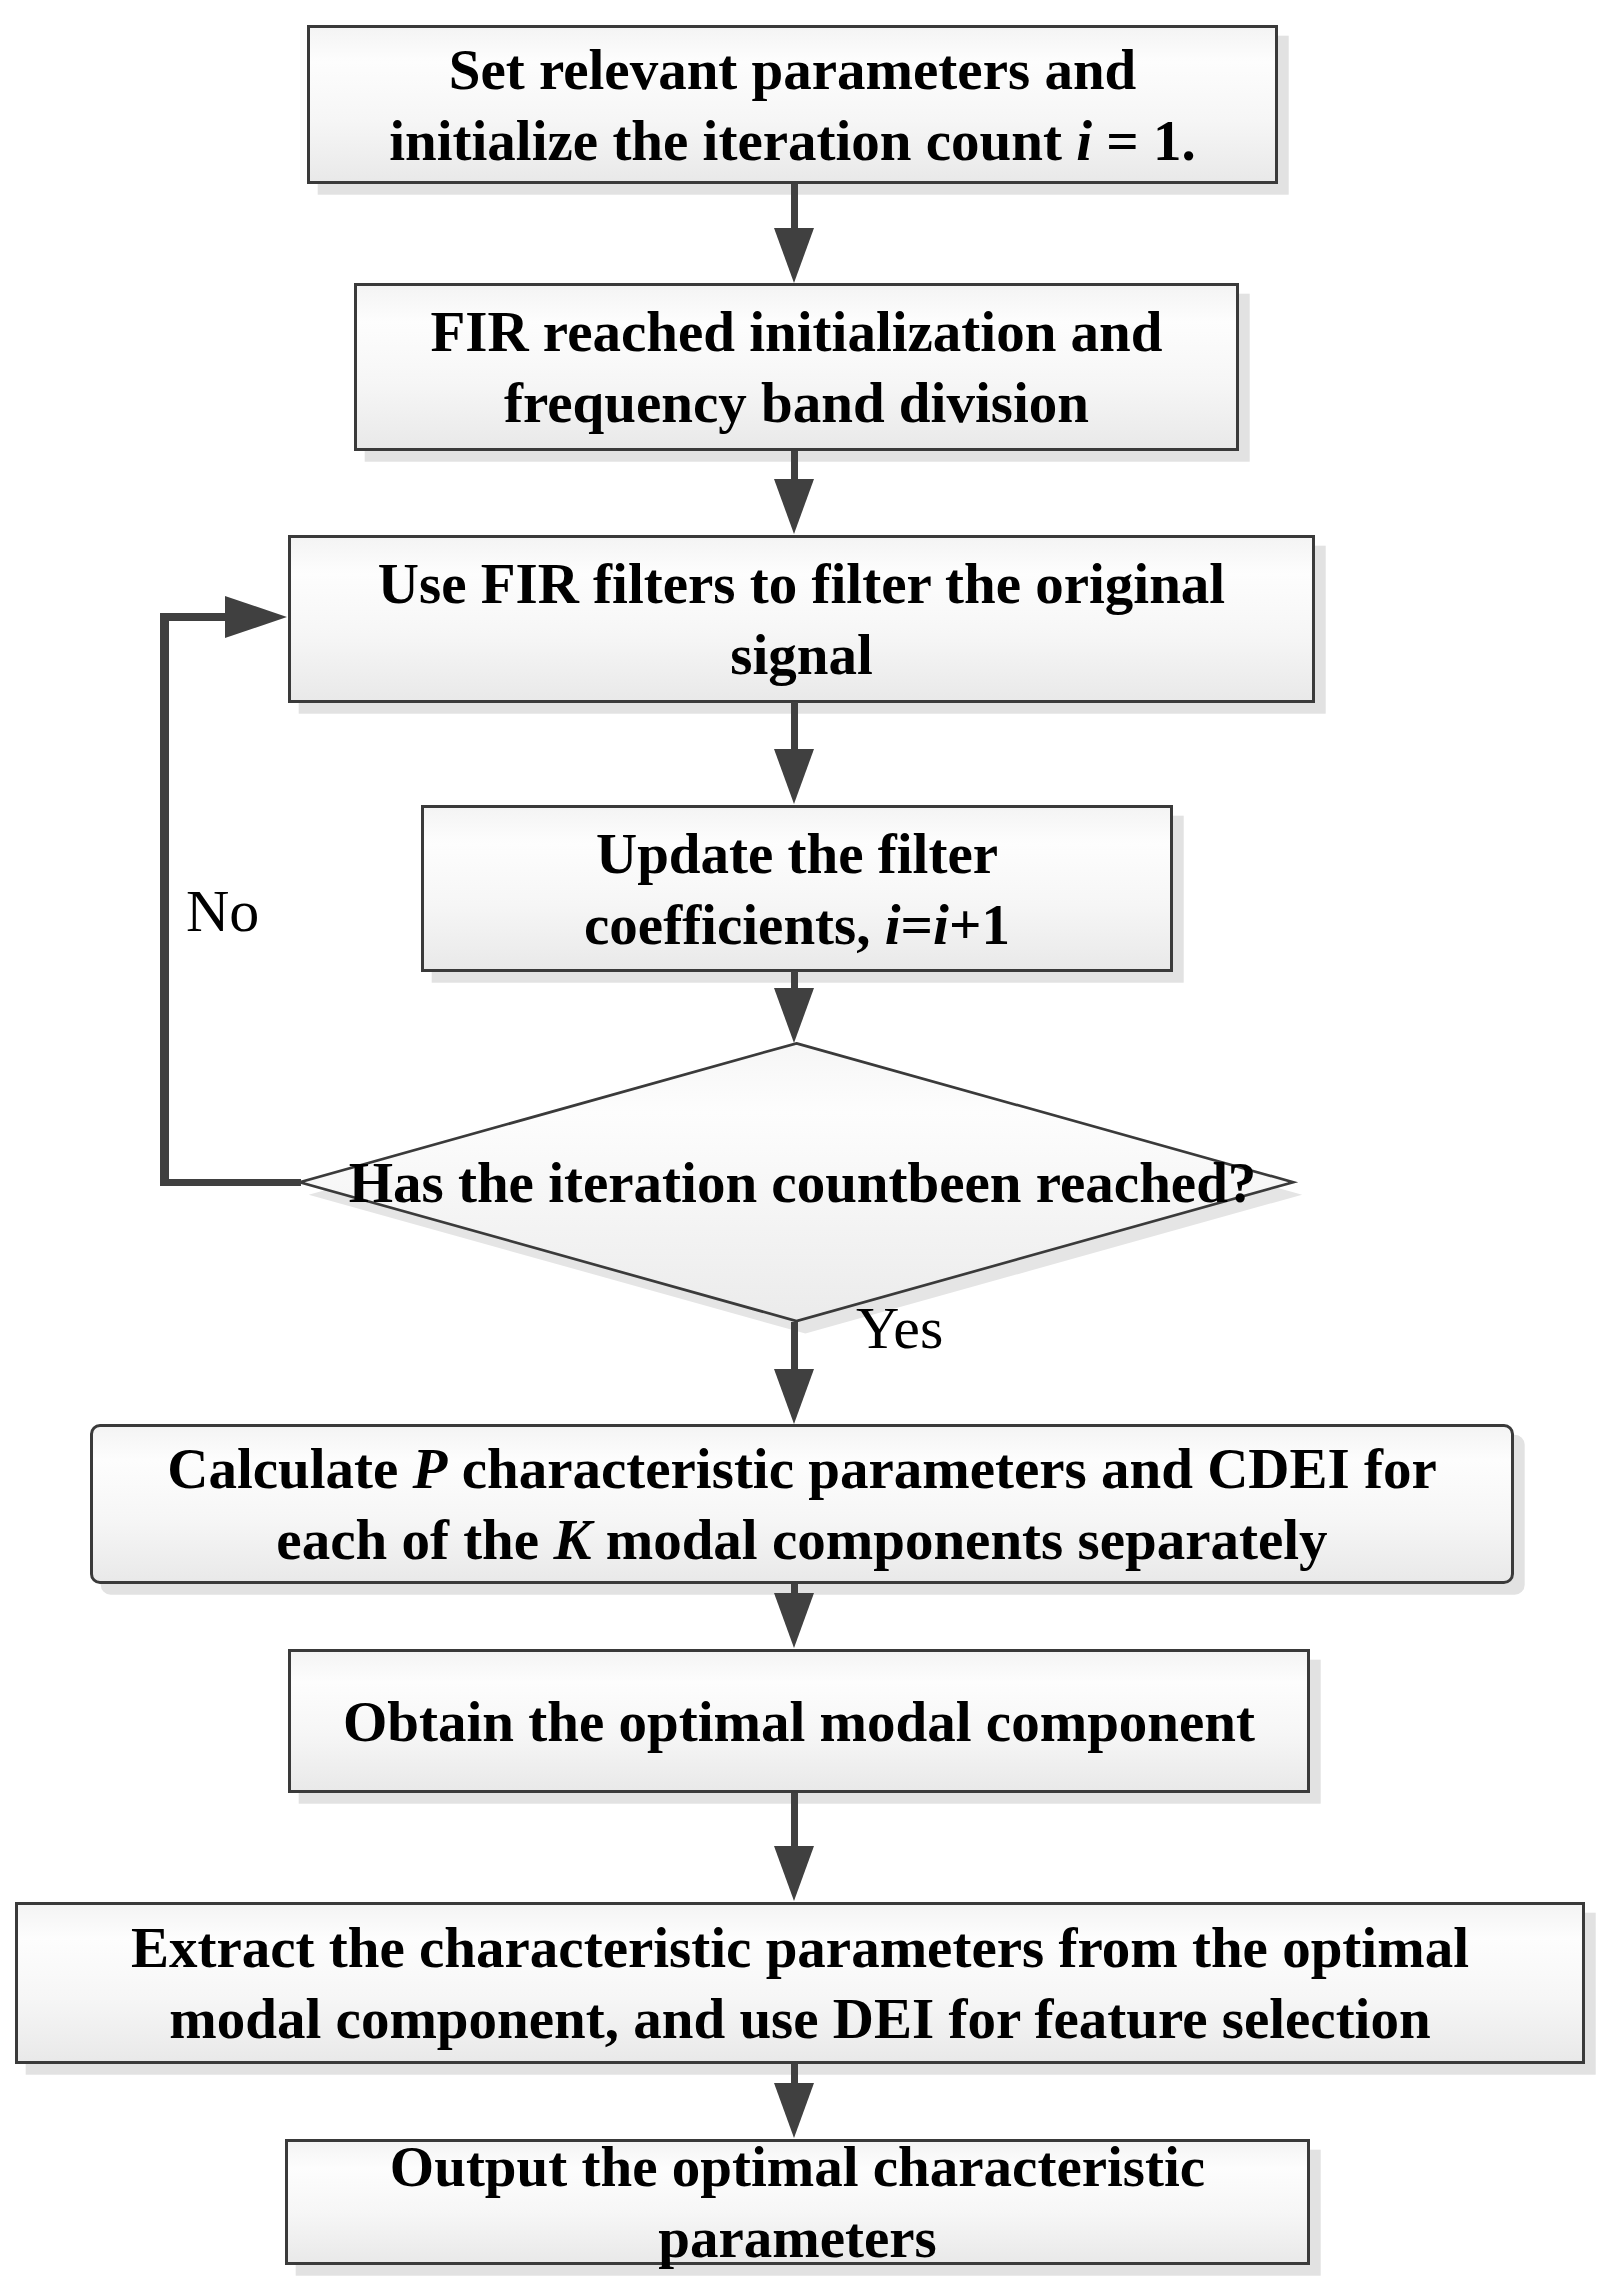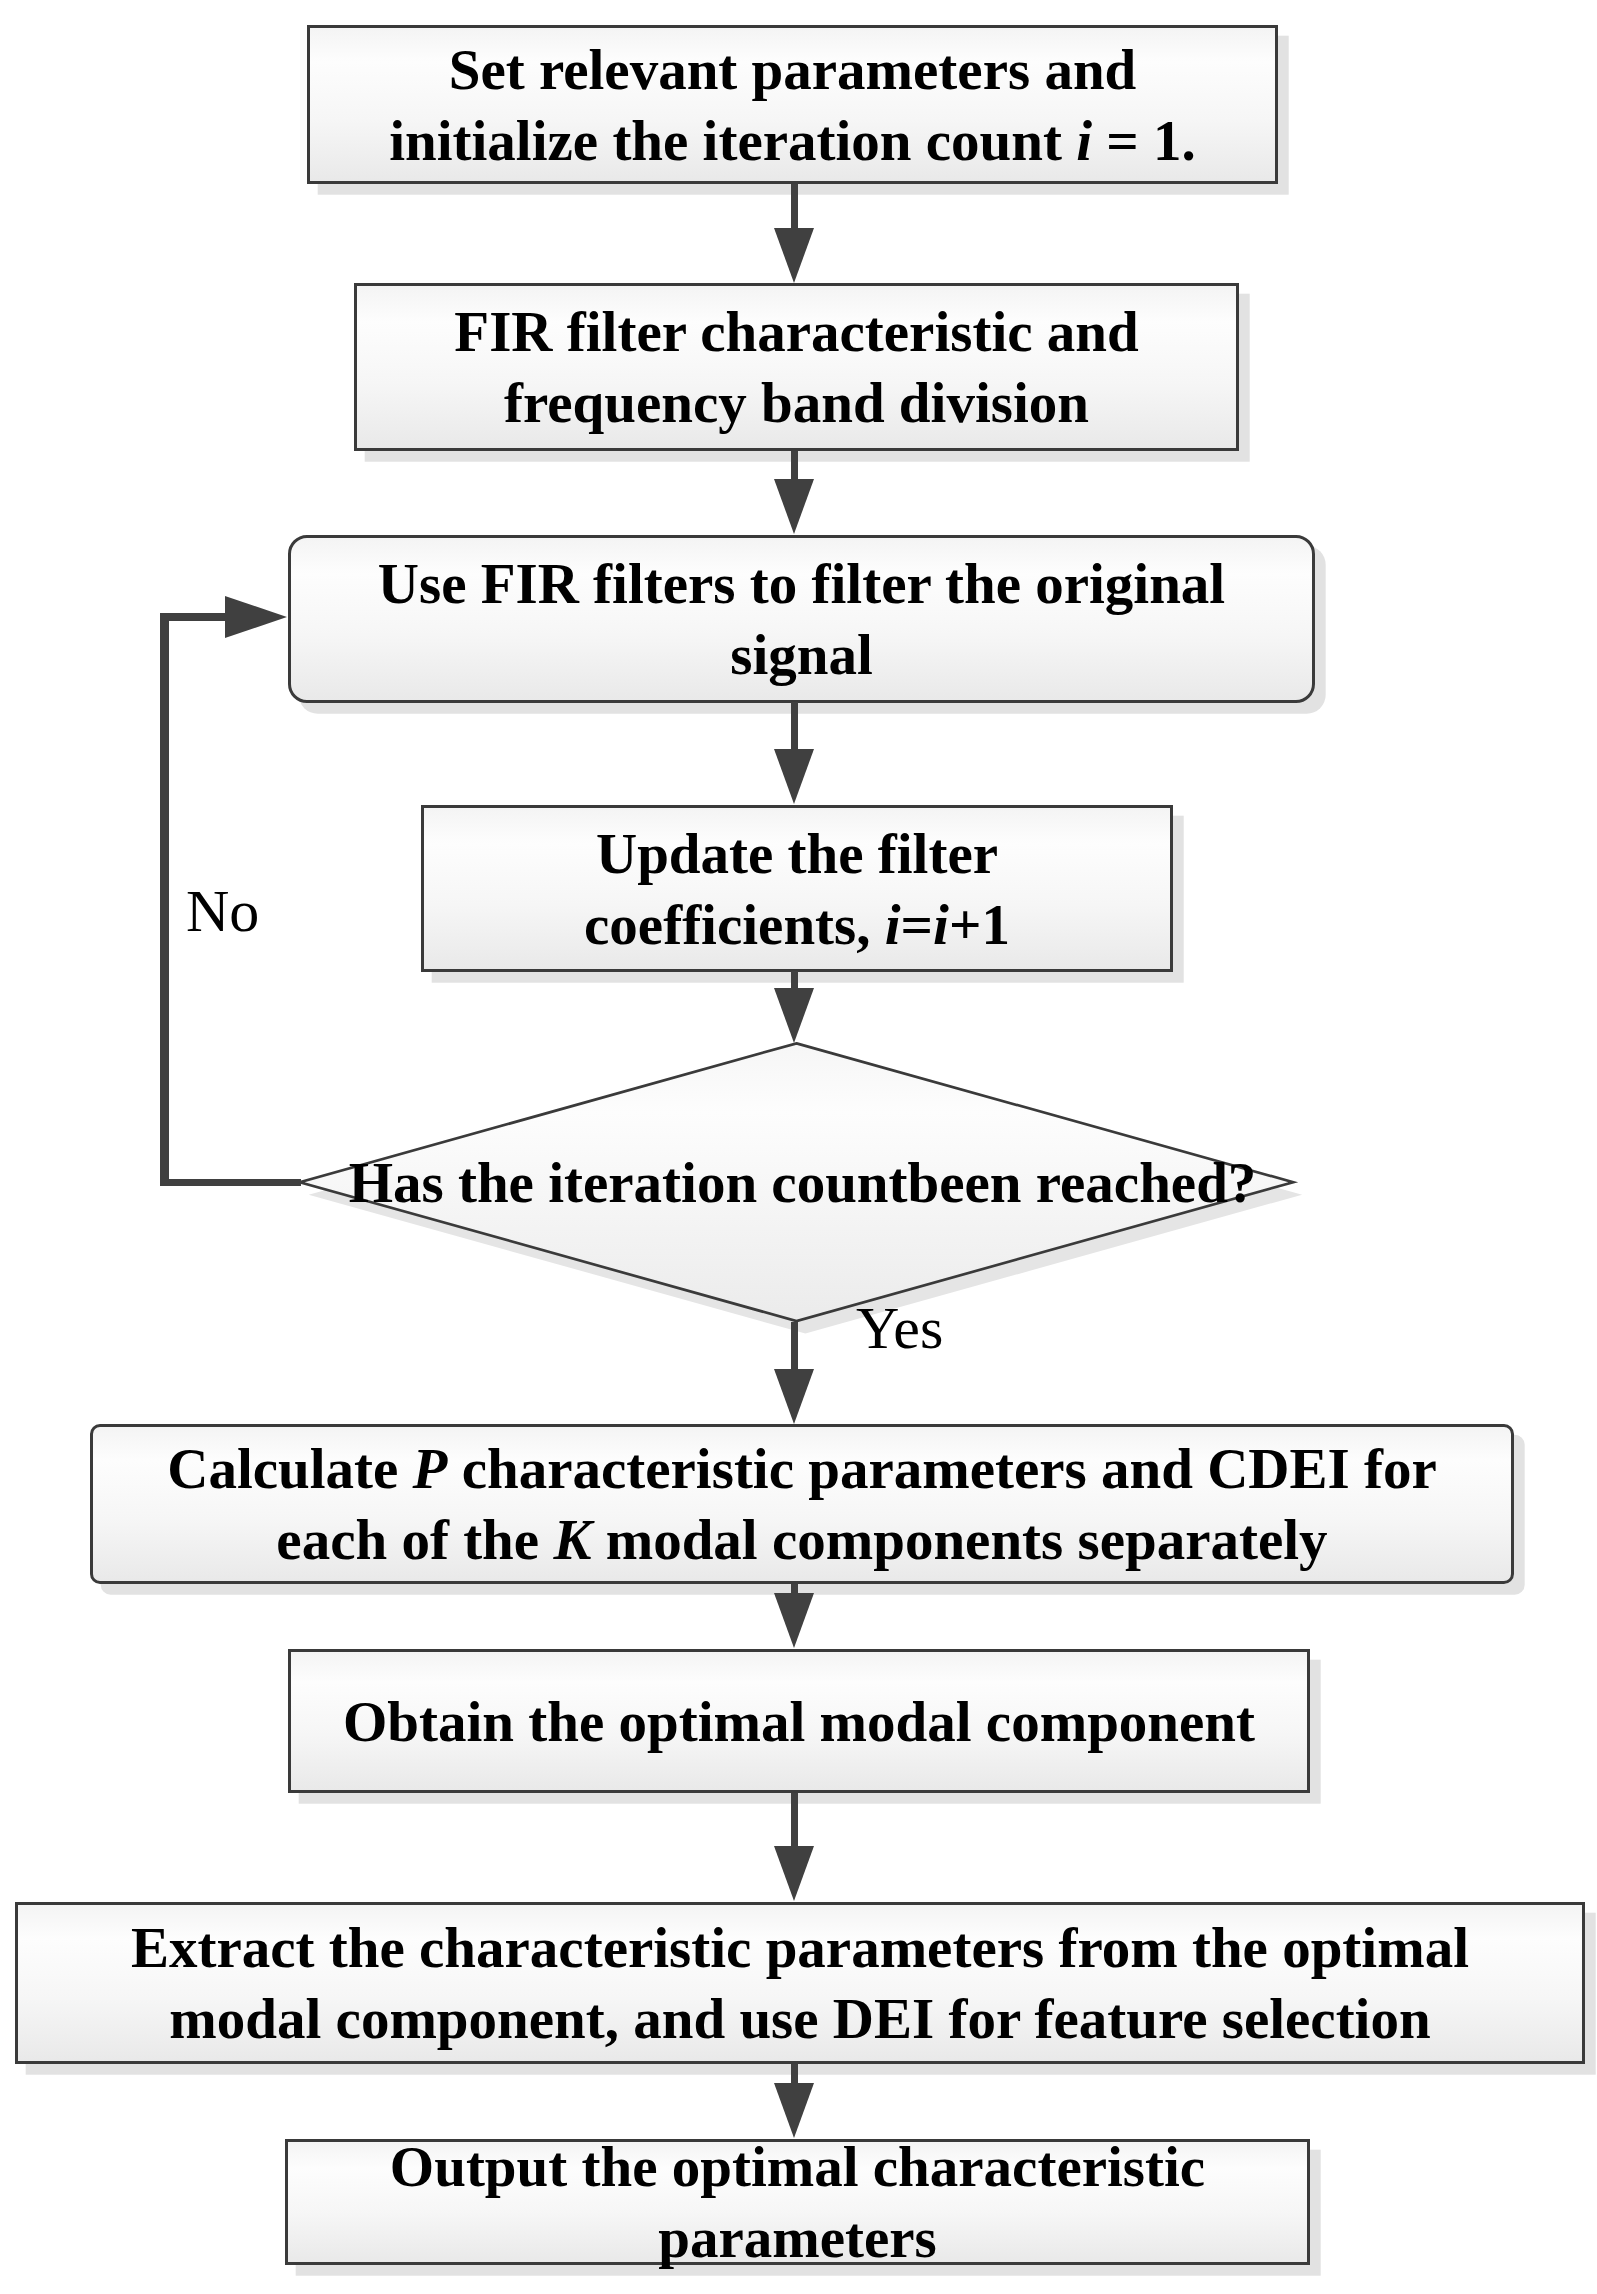--- a/index.html
+++ b/index.html
@@ -22,21 +22,21 @@
   .tline{
     white-space:nowrap;
     font-weight:bold;
     font-size:57px;
     line-height:71px;
     color:var(--text,#000);
   }
   
   #n-set        {left:307px; top:25px;   width:971px; height:159px;}
   #n-fir        {left:354px; top:283px;  width:885px;  height:168px;}
-  #n-usefir     {left:288px; top:535px;  width:1027px; height:168px;border-radius:19px;}
+  #n-usefir     {left:288px; top:535px;  width:1027px; height:168px;}
   #n-update     {left:421px; top:805px;  width:752px;  height:167px;}
   #n-calc       {left:90px; top:1424px; width:1424px; height:160px;border-radius:10px;}
   #n-obtain     {left:288px; top:1649px; width:1022px; height:144px;}
   #n-extract    {left:15px;  top:1902px; width:1570px; height:162px;}
   #n-output     {left:285px; top:2139px; width:1025px; height:126px;}
   
   #diamond-wrap{position:absolute;left:294px;top:1038px;width:1021px;height:308px;}
   #diamond-text{
     position:absolute;left:292px;top:1038px;width:1021px;height:289px;
     display:flex;justify-content:center;align-items:center;text-align:center;
@@ -70,21 +70,21 @@
 <body>
 
 <div id="canvas">
 
   <div class="pbox" id="n-set">
       <div class="tline">Set relevant parameters and</div>
       <div class="tline">initialize the iteration count <i>i</i> = 1.</div>
     </div>
 
   <div class="pbox" id="n-fir">
-      <div class="tline">FIR filter characteristic and</div>
+      <div class="tline">FIR reached initialization and</div>
       <div class="tline">frequency band division</div>
     </div>
 
   <div class="pbox" id="n-usefir">
       <div class="tline">Use FIR filters to filter the original</div>
       <div class="tline">signal</div>
     </div>
 
   <div class="pbox" id="n-update">
       <div class="tline">Update the filter</div>

